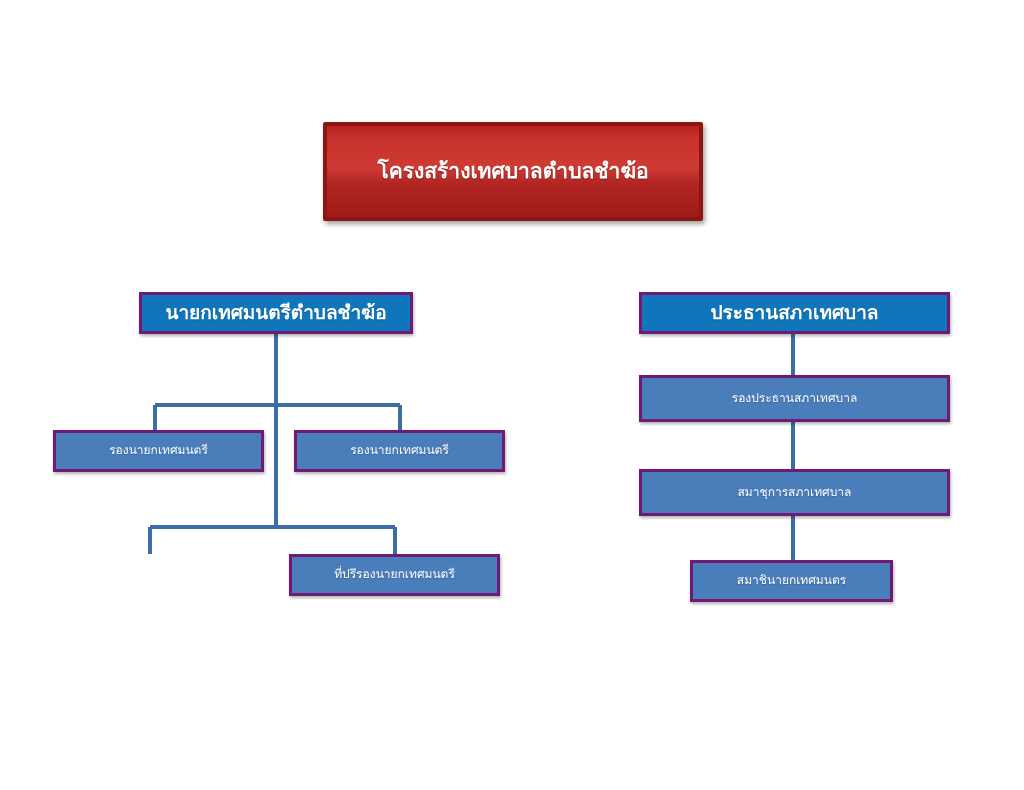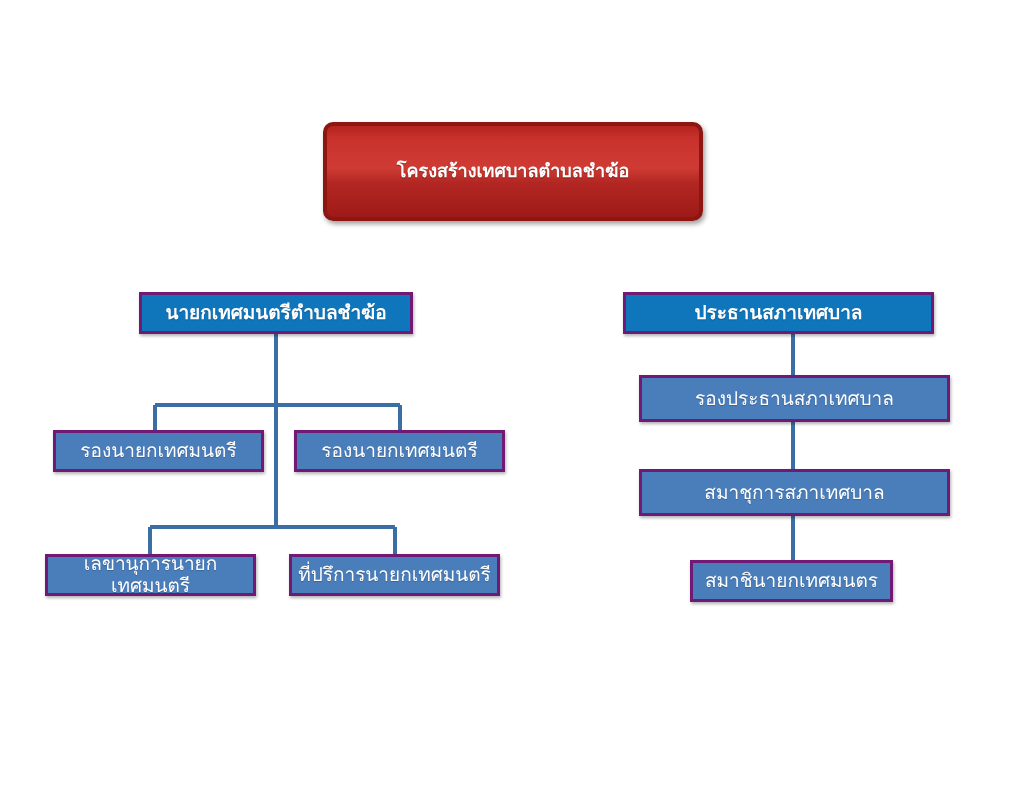--- a/index.html
+++ b/index.html
@@ -44,39 +44,39 @@
 
   
   .node.title-node {
     background: linear-gradient(to bottom,
                 #b4231f 0%,
                 #c9322c 14%,
                 #cf3b34 46%,
                 #b32723 62%,
                 #9e1a18 100%);
     border: 4px solid #8d1512;
-    border-radius: 10px;
+    border-radius: 2px;
     box-shadow: 2px 3px 5px rgba(0,0,0,0.38);
-    font-size: 18px;
+    font-size: 21px;
     font-weight: bold;
     text-shadow: 0 1px 1px rgba(0,0,0,0.35);
   }
 
   
   .node.head-node {
     background: #1076bc;
     font-size: 19px;
     font-weight: bold;
     text-shadow: 0 1px 1px rgba(0,0,0,0.25);
   }
 
   
   .node.sub-node {
     background: #4a7ebb;
-    font-size: 19px;
+    font-size: 12px;
     text-shadow: 0 1px 1px rgba(0,0,0,0.22);
   }
 </style>
 </head>
 <body>
 
 <div id="chart-canvas">
 
   <svg class="connector-layer" width="1024" height="790" viewBox="0 0 1024 790" xmlns="http://www.w3.org/2000/svg">
     <g stroke="#3b6ea5" stroke-width="4" fill="none" stroke-linecap="butt">
@@ -110,29 +110,26 @@
   </div>
 
   <div class="node sub-node" style="left:53px; top:430px; width:211px; height:42px;">
     <span>รองนายกเทศมนตรี</span>
   </div>
 
   <div class="node sub-node" style="left:294px; top:430px; width:211px; height:42px;">
     <span>รองนายกเทศมนตรี</span>
   </div>
 
-  <div class="node sub-node" style="left:45px; top:554px; width:211px; height:42px;">
-    <span>เลขานุการนายกเทศมนตรี</span>
+
+  <div class="node sub-node" style="left:289px; top:554px; width:211px; height:42px;">
+    <span>ที่ปรึรองนายกเทศมนตรี</span>
   </div>
 
-  <div class="node sub-node" style="left:289px; top:554px; width:211px; height:42px;">
-    <span>ที่ปรึการนายกเทศมนตรี</span>
-  </div>
-
-  <div class="node head-node" style="left:623px; top:292px; width:311px; height:42px;">
+  <div class="node head-node" style="left:639px; top:292px; width:311px; height:42px;">
     <span>ประธานสภาเทศบาล</span>
   </div>
 
   <div class="node sub-node" style="left:639px; top:375px; width:311px; height:47px;">
     <span>รองประธานสภาเทศบาล</span>
   </div>
 
   <div class="node sub-node" style="left:639px; top:469px; width:311px; height:47px;">
     <span>สมาชุการสภาเทศบาล</span>
   </div>

